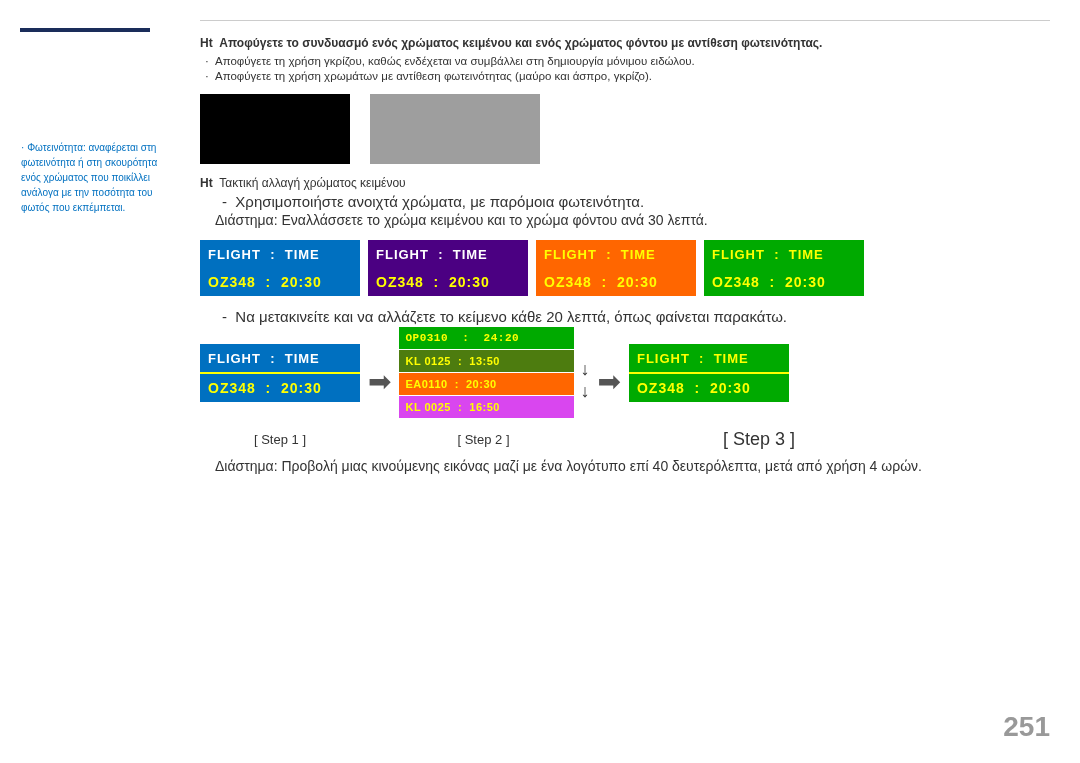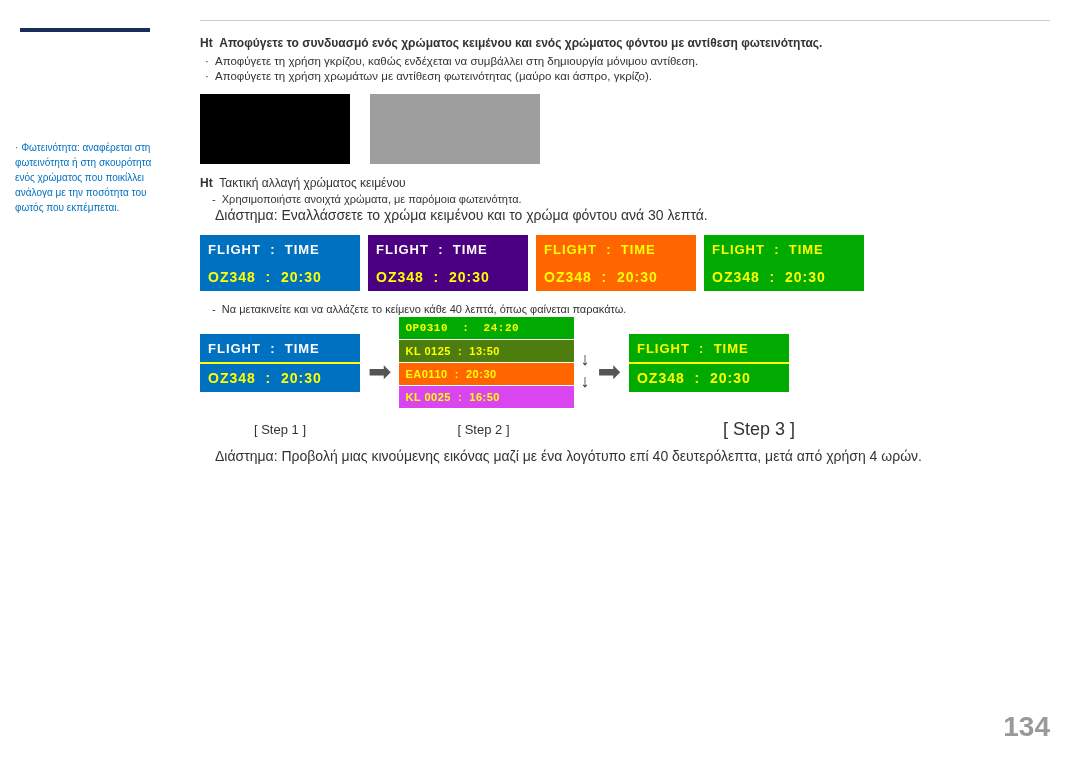--- a/index.html
+++ b/index.html
@@ -16,21 +16,21 @@
 
     .page-container {
       display: flex;
       width: 100%;
       height: 100%;
     }
 
     .sidebar {
       width: 180px;
       min-width: 180px;
-      padding: 20px 15px;
+      padding: 20px 21px;
       border-right: none;
       position: relative;
     }
 
     .sidebar-line {
       position: absolute;
       top: 28px;
       left: 20px;
       width: 130px;
       height: 4px;
@@ -112,23 +112,23 @@
     }
 
     .sub-hint-indent {
       font-size: 14px;
       color: #333;
       margin-left: 15px;
       margin-bottom: 2px;
     }
 
     .dash-bullet {
-      font-size: 11px;
-      color: #333;
-      margin-left: 12px;
+      font-size: 15px;
+      color: #333;
+      margin-left: 22px;
       margin-bottom: 2px;
     }
 
     
     .flight-cards-row {
       display: flex;
       gap: 8px;
       margin: 12px 0;
       align-items: flex-start;
     }
@@ -288,21 +288,21 @@
     </div>
   </div>
 
   <div class="main-content">
     <div class="top-line"></div>
 
     <div class="hint-block">
       <div class="hint-title">
         <span class="ht-marker">Ht</span>&nbsp;&nbsp;<span>Αποφύγετε το συνδυασμό ενός χρώματος κειμένου και ενός χρώματος φόντου με αντίθεση φωτεινότητας.</span>
       </div>
-      <div class="hint-bullet">Αποφύγετε τη χρήση γκρίζου, καθώς ενδέχεται να συμβάλλει στη δημιουργία μόνιμου αντίθεση.</div>
+      <div class="hint-bullet">Αποφύγετε τη χρήση γκρίζου, καθώς ενδέχεται να συμβάλλει στη δημιουργία μόνιμου ειδώλου.</div>
       <div class="hint-bullet">Αποφύγετε τη χρήση χρωμάτων με αντίθεση φωτεινότητας (μαύρο και άσπρο, γκρίζο).</div>
     </div>
 
     <div class="image-row">
       <div class="dark-rect"></div>
       <div class="gray-rect"></div>
     </div>
 
     <div class="hint-block">
       <div class="sub-hint">
@@ -345,21 +345,21 @@
         <div class="top-row" style="background:#00aa00; color:#ffff00;">
           <span>FLIGHT &nbsp;:&nbsp; TIME</span>
         </div>
         <div class="bottom-row" style="background:#00aa00; color:#ffff00;">
           <span>OZ348 &nbsp;:&nbsp; 20:30</span>
         </div>
       </div>
 
     </div>
 
-    <div class="dash-bullet">- &nbsp;<span>Να μετακινείτε και να αλλάζετε το κείμενο κάθε 40 λεπτά, όπως φαίνεται παρακάτω.</span></div>
+    <div class="dash-bullet">- &nbsp;<span>Να μετακινείτε και να αλλάζετε το κείμενο κάθε 20 λεπτά, όπως φαίνεται παρακάτω.</span></div>
 
     <div class="steps-outer">
       <div class="steps-row-content">
 
         <div class="step-flight-card step1-card" style="background:#ffff00;">
           <div class="top-row" style="background:#0070c0; color:#ffffff;">
             <span>FLIGHT &nbsp;:&nbsp; TIME</span>
           </div>
           <div class="bottom-row" style="background:#0070c0; color:#ffff00;">
             <span>OZ348 &nbsp;:&nbsp; 20:30</span>
@@ -406,15 +406,15 @@
         <div style="width:28px;"></div>
         <div style="width:36px;"></div>
         <div style="width:160px; text-align:right; font-size:18px;">[ Step 3 ]</div>
       </div>
     </div>
 
     <div style="margin-top:8px;">
       <div class="sub-hint-indent">Διάστημα: Προβολή μιας κινούμενης εικόνας μαζί με ένα λογότυπο επί 40 δευτερόλεπτα, μετά από χρήση 4 ωρών.</div>
     </div>
 
-    <div class="page-number">134</div>
+    <div class="page-number">251</div>
   </div>
 </div>
 
 </body></html>

